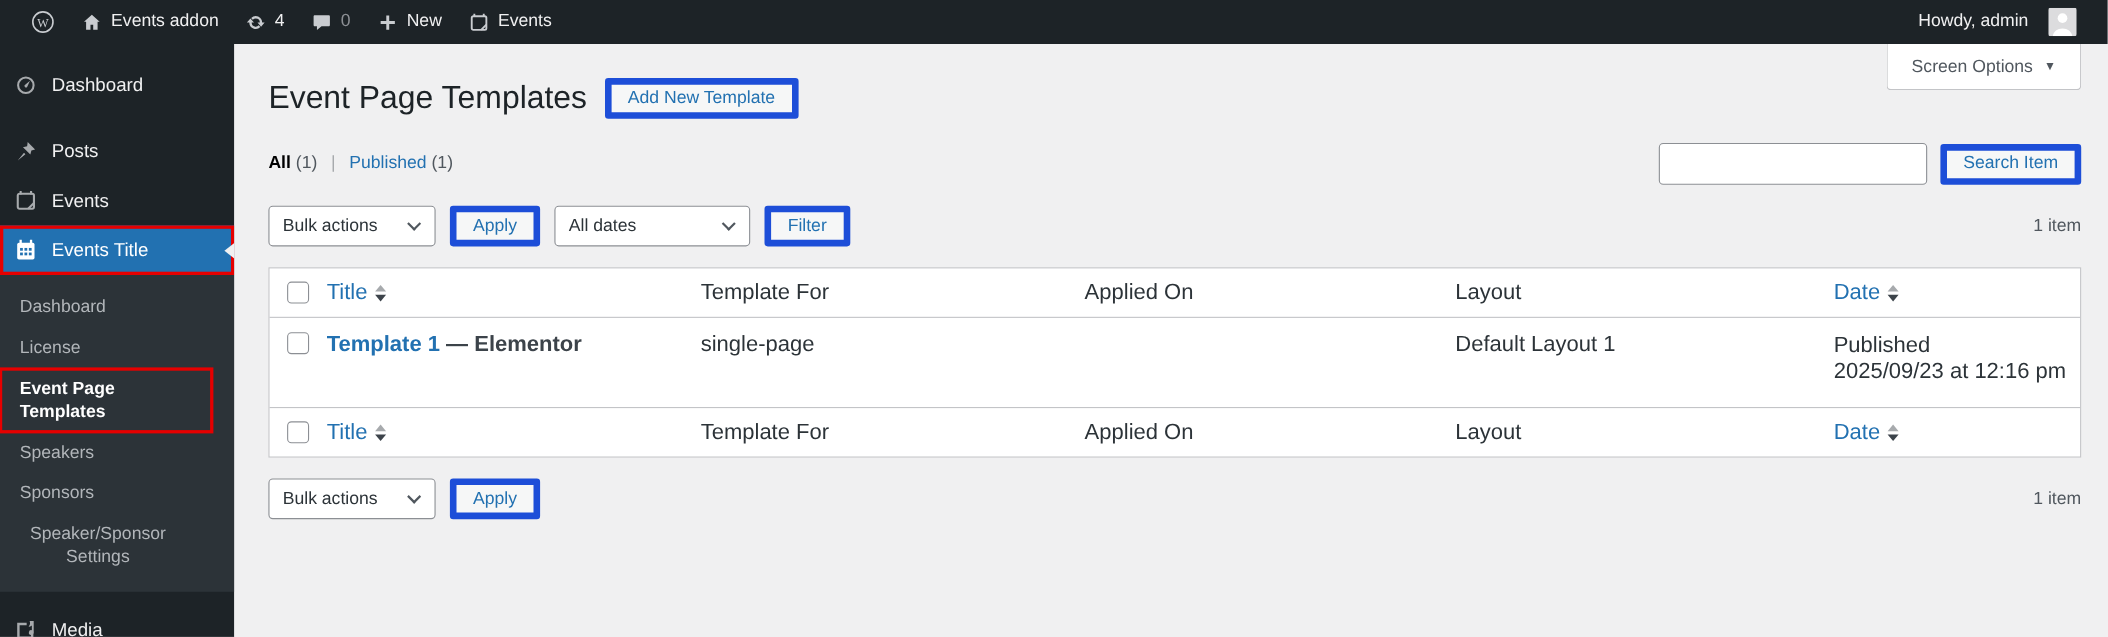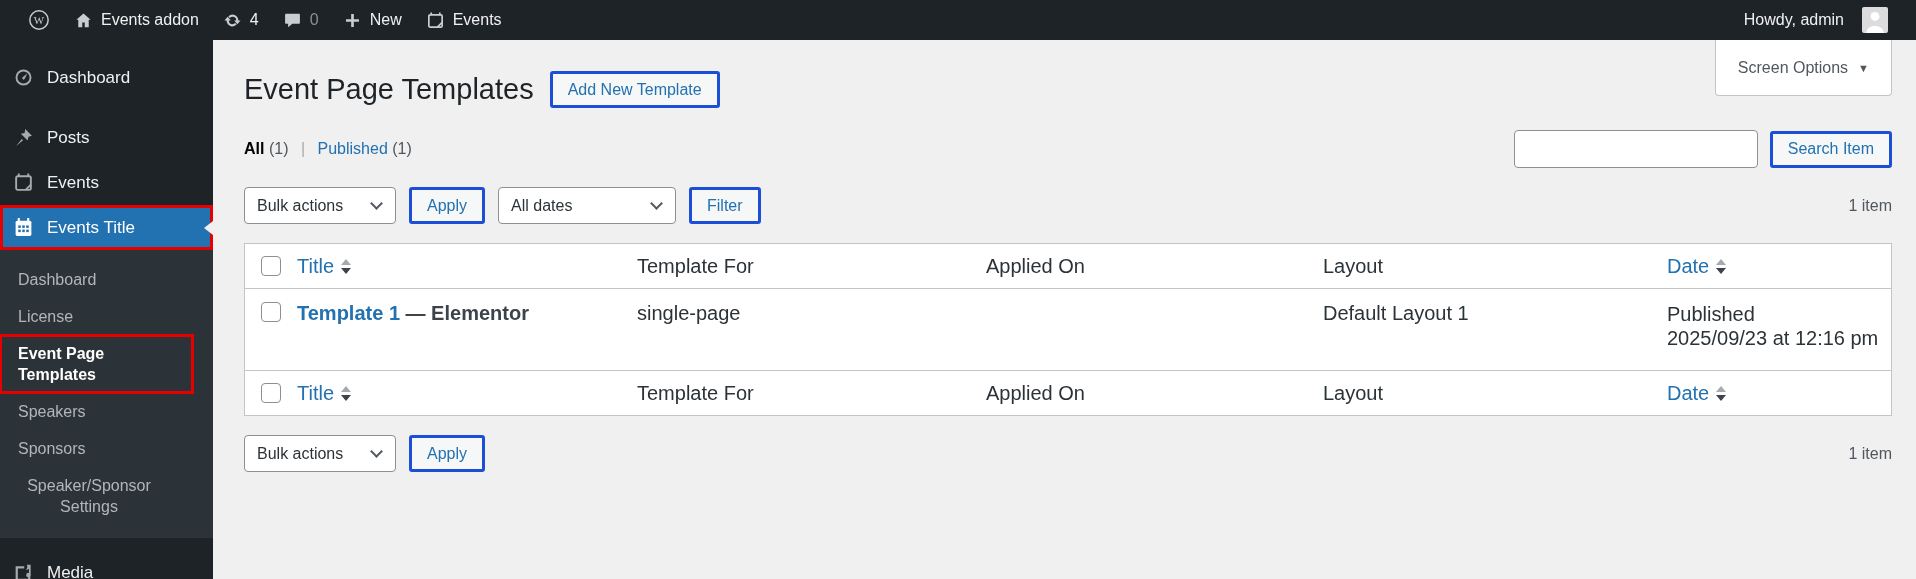--- a/index.html
+++ b/index.html
@@ -34,31 +34,31 @@
   .submenu-item { display:block; padding:8px 10px 8px 18px; color:#b2b6ba;
                   line-height:21px; cursor:pointer; }
   .submenu-item.current { color:#fff; font-weight:bold; }
   .submenu-item.annotated { width:193px; outline:3px solid #e60000; outline-offset:-2px; }
   .menu-item.media { margin-top:12px; }
 
   
   .content { position:absolute; left:213px; top:40px; width:1703px; height:539px;
              background:#f0f0f1; padding:0 24px 0 31px; color:#3c434a; font-size:16px; }
 
-  .screen-options { position:absolute; top:0; right:24px; height:56px; padding:0 22px;
+  .screen-options { position:absolute; top:0; right:24px; height:42px; padding:0 22px;
                     background:#fff; border:1px solid #c3c4c7; border-top:none;
                     border-radius:0 0 4px 4px; display:flex; align-items:center; gap:10px;
                     color:#50575e; font-size:16px; cursor:pointer; }
   .screen-options .tri { font-size:11px; color:#50575e; }
 
   .page-header { margin-top:31px; display:flex; align-items:center; gap:16px; }
   h1.page-title { font-size:29px; font-weight:400; color:#1d2327; line-height:1.1; }
 
   .button { display:inline-flex; align-items:center; justify-content:center;
-            background:#f6f7f7; border:3px solid #1d4ed8; border-radius:3px;
+            background:#f6f7f7; border:6px solid #1d4ed8; border-radius:3px;
             color:#2271b1; font-size:16px; height:37px; padding:0 15px; cursor:pointer;
             white-space:nowrap; }
 
   .row2 { margin-top:22px; display:flex; justify-content:space-between; align-items:center; }
   .subsubsub { font-size:16px; }
   .subsubsub .current { font-weight:bold; color:#000; }
   .subsubsub .count { color:#50575e; }
   .subsubsub .sep { color:#a7aaad; margin:0 8px; }
   .subsubsub a { color:#2271b1; text-decoration:none; cursor:pointer; }
   .search-box { display:flex; align-items:center; gap:12px; }

